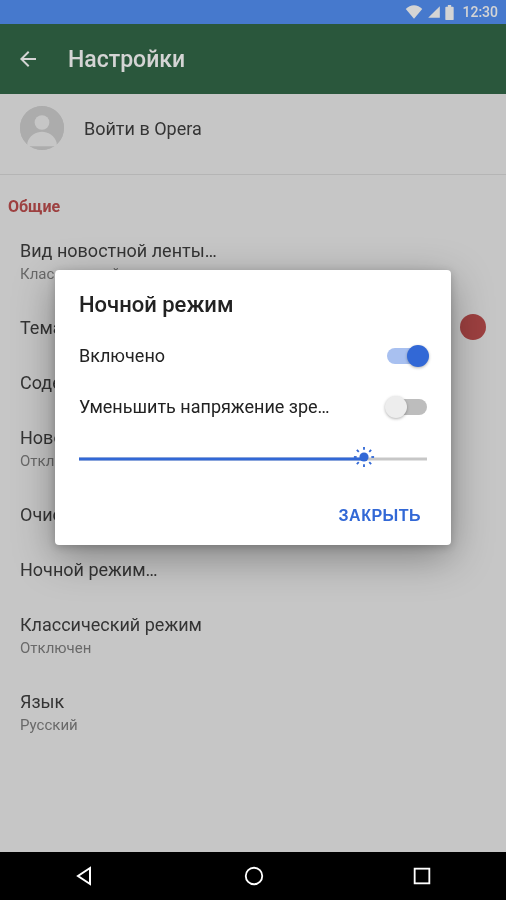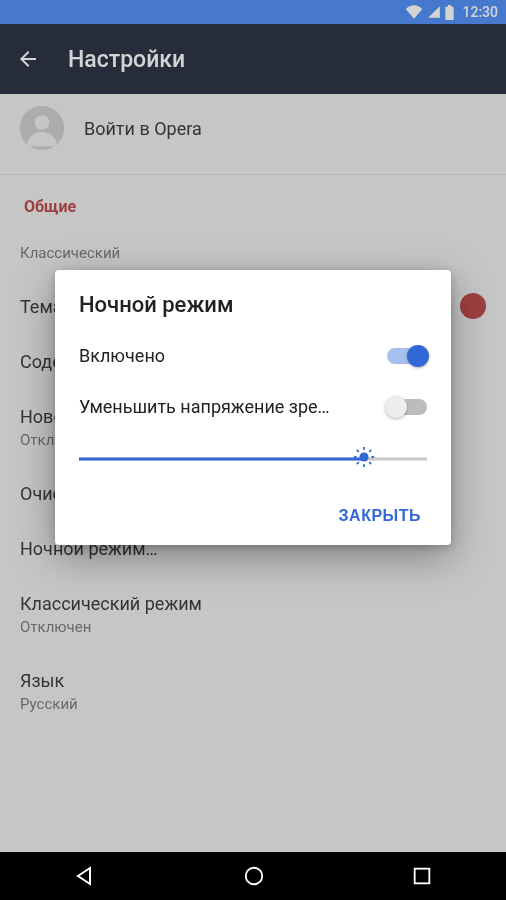--- a/index.html
+++ b/index.html
@@ -17,21 +17,21 @@
     padding: 0 8px;
     font-size: 14px;
     gap: 4px;
   }
   .status-bar .clock { margin-left: 4px; font-weight: 500; }
   .status-icon { display: inline-flex; align-items: center; }
 
   
   .app-bar {
     height: 70px;
-    background: #0f172a;
+    background: #14532d;
     color: #fff;
     display: flex;
     align-items: center;
     padding: 0 16px;
     gap: 28px;
   }
   .app-bar .title { font-size: 23px; font-weight: 500; }
   .back-arrow { display: inline-flex; }
 
   
@@ -52,21 +52,20 @@
     background: #c8c8c8;
     display: flex; align-items: center; justify-content: center;
   }
   .sign-in-text { font-size: 18px; color: #222; }
 
   .section-header {
     padding: 22px 20px 6px 8px;
     color: #b33232;
     font-weight: 700;
     font-size: 16px;
-    margin-left: 16px;
   }
 
   .list-item {
     padding: 18px 20px 16px 20px;
   }
   .list-item .primary { font-size: 18px; color: #222; }
   .list-item .secondary { font-size: 15px; color: #6b6b6b; margin-top: 4px; }
 
   .theme-row { position: relative; }
   .theme-swatch {
@@ -214,20 +213,21 @@
           <circle cx="12" cy="9" r="4" fill="#ececec"></circle>
           <path fill="#ececec" d="M4 20c1-4 5-6 8-6s7 2 8 6v2H4z"></path>
         </svg>
     </div>
     <span class="sign-in-text">Войти в Opera</span>
   </div>
 
   <div class="section-header">Общие</div>
 
   <div class="list-item">
+    <div class="primary">Вид новостной ленты…</div>
     <div class="secondary">Классический</div>
   </div>
 
   <div class="list-item theme-row">
     <div class="primary">Тема</div>
     <div class="theme-swatch"></div>
   </div>
 
   <div class="list-item">
     <div class="primary">Содержимое…</div>

